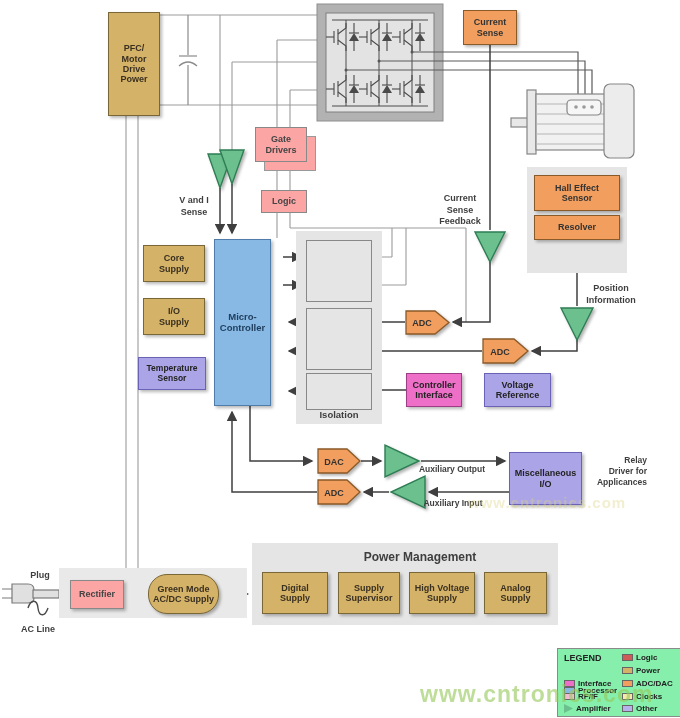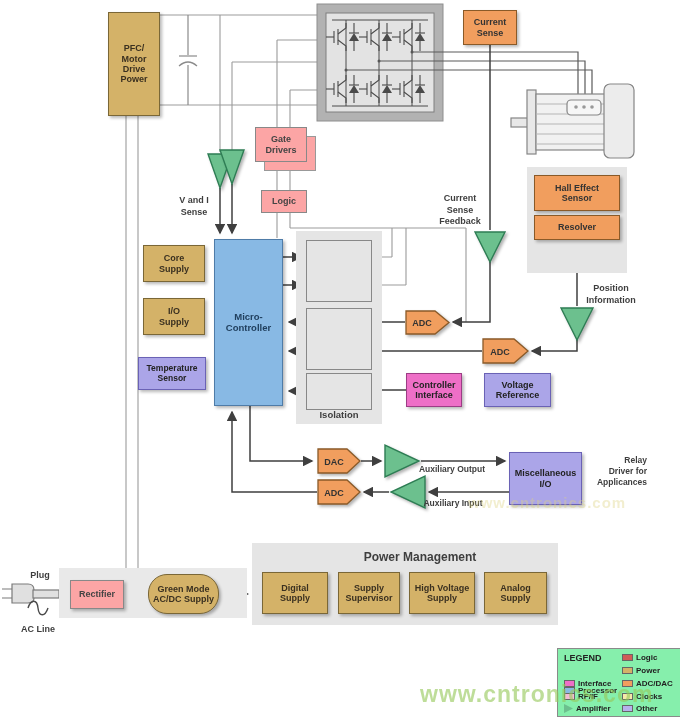--- a/index.html
+++ b/index.html
@@ -209,21 +209,21 @@
   <div class="blk white" style="left:261px;top:190px;width:46px;height:23px;">Logic</div>
 
   <div class="blk tan shadow" style="left:143px;top:245px;width:62px;height:37px;">Core
 Supply</div>
   <div class="blk tan shadow" style="left:143px;top:298px;width:62px;height:37px;">I/O
 Supply</div>
 
   <div class="blk purple shadow" style="left:138px;top:357px;width:68px;height:33px;font-size:8.5px;">Temperature
 Sensor</div>
 
-  <div class="blk blue shadow" style="left:214px;top:239px;width:69px;height:167px;">Micro-
+  <div class="blk blue shadow" style="left:214px;top:239px;width:57px;height:167px;">Micro-
 Controller</div>
 
   <div class="blk orange shadow" style="left:534px;top:175px;width:86px;height:36px;">Hall Effect
 Sensor</div>
   <div class="blk orange shadow" style="left:534px;top:215px;width:86px;height:25px;">Resolver</div>
 
   <svg class="pent" style="left:405px;top:310px;" width="46" height="25">
     <polygon points="1,1 30,1 44,12.5 30,24 1,24" fill="#f19e5e" stroke="#8a5a28" stroke-width="1.3"></polygon>
     <text x="17" y="16" text-anchor="middle">ADC</text>
   </svg>

